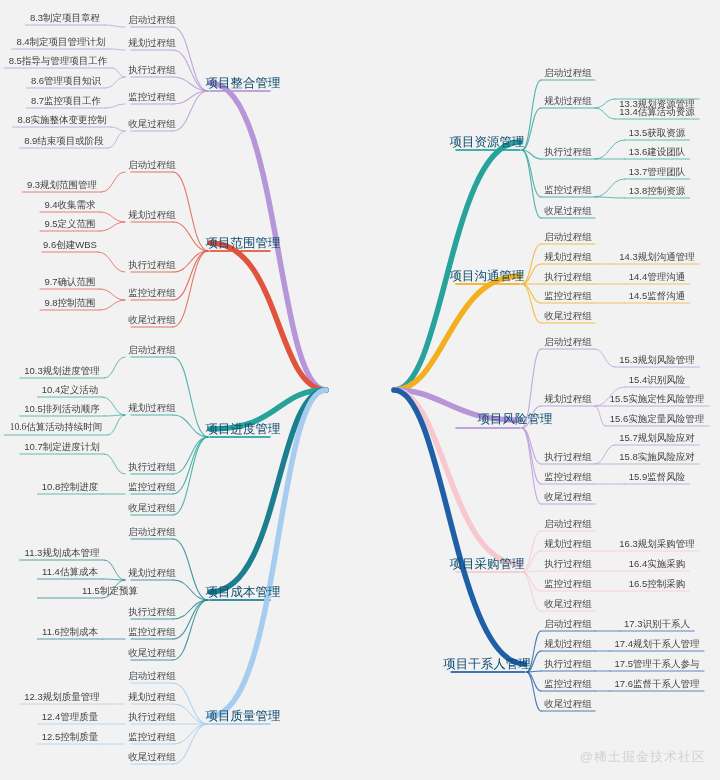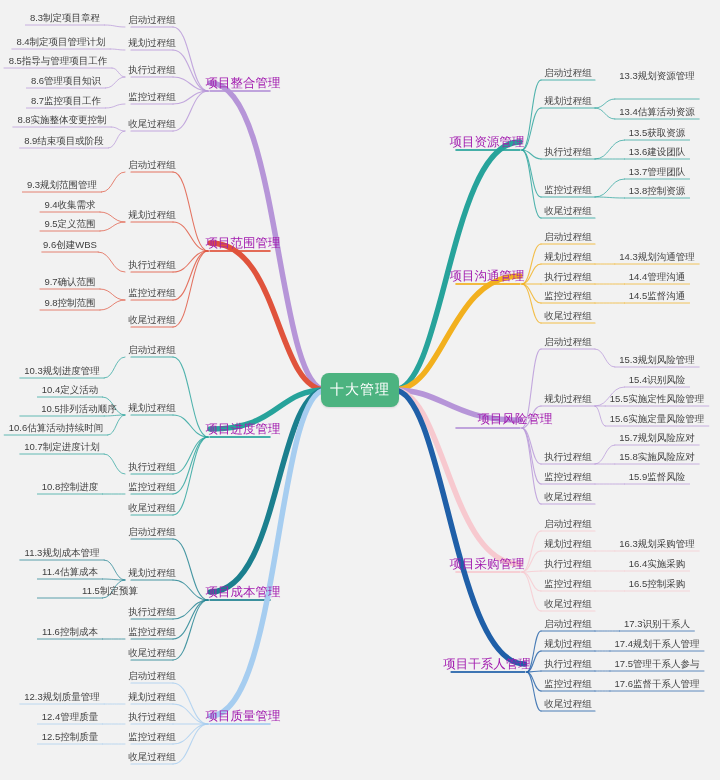--- a/index.html
+++ b/index.html
@@ -13,21 +13,21 @@
   svg.wires{position:absolute;left:0;top:0;width:720px;height:780px;}
   .lbl{
     position:absolute;
     color:#3a3a3a;
     white-space:nowrap;
     transform:translate(-50%,-50%);
     line-height:1;
   }
   .lbl.leaf{font-size:9.5px;color:#404040;}
   .lbl.grp{font-size:9.5px;color:#444;}
-  .lbl.branch{font-size:12.5px;color:#a21caf;}
+  .lbl.branch{font-size:12.5px;color:#0c4a6e;}
   .center-node{
     position:absolute;
     transform:translate(-50%,-50%);
     background:#4cb380;
     color:#ffffff;
     border-radius:8px;
     font-size:14px;
     display:flex;align-items:center;justify-content:center;
     width:78px;height:34px;
     letter-spacing:1px;
@@ -290,22 +290,22 @@
       <div class="lbl leaf" style="left: 70px; top: 282px;">9.7确认范围</div>
       <div class="lbl leaf" style="left: 70px; top: 303px;">9.8控制范围</div>
       <div class="lbl branch" style="left: 243px; top: 429px;">项目进度管理</div>
       <div class="lbl grp" style="left: 152px; top: 350px;">启动过程组</div>
       <div class="lbl grp" style="left: 152px; top: 408px;">规划过程组</div>
       <div class="lbl grp" style="left: 152px; top: 467px;">执行过程组</div>
       <div class="lbl grp" style="left: 152px; top: 487px;">监控过程组</div>
       <div class="lbl grp" style="left: 152px; top: 508px;">收尾过程组</div>
       <div class="lbl leaf" style="left: 62px; top: 371px;">10.3规划进度管理</div>
       <div class="lbl leaf" style="left: 70px; top: 390px;">10.4定义活动</div>
-      <div class="lbl leaf" style="left: 62px; top: 409px; margin-left: 17px;">10.5排列活动顺序</div>
-      <div class="lbl leaf" style="left: 56px; top: 428px;">10.6估算活动持续时间</div>
+      <div class="lbl leaf" style="left: 62px; top: 409px;">10.5排列活动顺序</div>
+      <div class="lbl leaf" style="left: 56px; top: 428px; font-family: Liberation Serif, serif;">10.6估算活动持续时间</div>
       <div class="lbl leaf" style="left: 62px; top: 447px;">10.7制定进度计划</div>
       <div class="lbl leaf" style="left: 70px; top: 487px;">10.8控制进度</div>
       <div class="lbl branch" style="left: 243px; top: 592px;">项目成本管理</div>
       <div class="lbl grp" style="left: 152px; top: 532px;">启动过程组</div>
       <div class="lbl grp" style="left: 152px; top: 573px;">规划过程组</div>
       <div class="lbl grp" style="left: 152px; top: 612px;">执行过程组</div>
       <div class="lbl grp" style="left: 152px; top: 632px;">监控过程组</div>
       <div class="lbl grp" style="left: 152px; top: 653px;">收尾过程组</div>
       <div class="lbl leaf" style="left: 62px; top: 553px;">11.3规划成本管理</div>
       <div class="lbl leaf" style="left: 70px; top: 572px;">11.4估算成本</div>
@@ -319,21 +319,21 @@
       <div class="lbl grp" style="left: 152px; top: 757px;">收尾过程组</div>
       <div class="lbl leaf" style="left: 62px; top: 697px;">12.3规划质量管理</div>
       <div class="lbl leaf" style="left: 70px; top: 717px;">12.4管理质量</div>
       <div class="lbl leaf" style="left: 70px; top: 737px;">12.5控制质量</div>
       <div class="lbl branch" style="left: 487px; top: 142px;">项目资源管理</div>
       <div class="lbl grp" style="left: 568px; top: 73px;">启动过程组</div>
       <div class="lbl grp" style="left: 568px; top: 101px;">规划过程组</div>
       <div class="lbl grp" style="left: 568px; top: 152px;">执行过程组</div>
       <div class="lbl grp" style="left: 568px; top: 190px;">监控过程组</div>
       <div class="lbl grp" style="left: 568px; top: 211px;">收尾过程组</div>
-      <div class="lbl leaf" style="left: 657px; top: 76px;">13.3规划资源管理</div>
+      <div class="lbl leaf" style="left: 657px; top: 104px;">13.3规划资源管理</div>
       <div class="lbl leaf" style="left: 657px; top: 112px; text-align: right;">13.4估算活动资源</div>
       <div class="lbl leaf" style="left: 657px; top: 133px;">13.5获取资源</div>
       <div class="lbl leaf" style="left: 657px; top: 152px;">13.6建设团队</div>
       <div class="lbl leaf" style="left: 657px; top: 172px;">13.7管理团队</div>
       <div class="lbl leaf" style="left: 657px; top: 191px;">13.8控制资源</div>
       <div class="lbl branch" style="left: 487px; top: 276px;">项目沟通管理</div>
       <div class="lbl grp" style="left: 568px; top: 237px;">启动过程组</div>
       <div class="lbl grp" style="left: 568px; top: 257px;">规划过程组</div>
       <div class="lbl grp" style="left: 568px; top: 277px;">执行过程组</div>
       <div class="lbl grp" style="left: 568px; top: 296px;">监控过程组</div>
@@ -367,16 +367,14 @@
       <div class="lbl grp" style="left: 568px; top: 624px;">启动过程组</div>
       <div class="lbl grp" style="left: 568px; top: 644px;">规划过程组</div>
       <div class="lbl grp" style="left: 568px; top: 664px;">执行过程组</div>
       <div class="lbl grp" style="left: 568px; top: 684px;">监控过程组</div>
       <div class="lbl grp" style="left: 568px; top: 704px;">收尾过程组</div>
       <div class="lbl leaf" style="left: 657px; top: 624px;">17.3识别干系人</div>
       <div class="lbl leaf" style="left: 657px; top: 644px;">17.4规划干系人管理</div>
       <div class="lbl leaf" style="left: 657px; top: 664px;">17.5管理干系人参与</div>
       <div class="lbl leaf" style="left: 657px; top: 684px;">17.6监督干系人管理</div>
     </div>
-  <div class="center-node" id="centerNode" style="left: 360px; top: 390px;">
-    <span>十大管理</span>
-  </div>
+  <div class="watermark">@稀土掘金技术社区</div>
 </div>
 
 </body></html>

